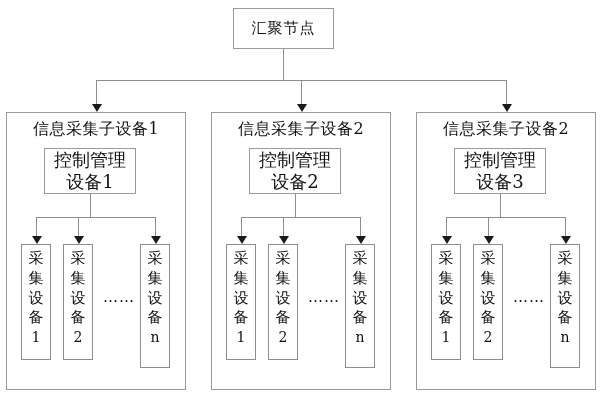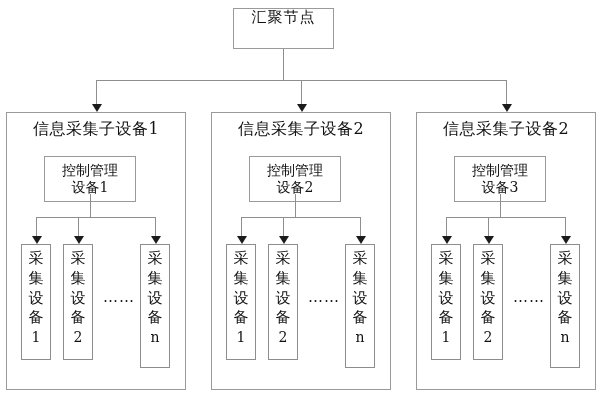--- a/index.html
+++ b/index.html
@@ -23,20 +23,21 @@
     width: 600px;
     height: 400px;
   }
 
   .box {
     position: absolute;
     box-sizing: border-box;
     border: 1px solid #9a9a9a;
     background: #ffffff;
     display: flex;
+    align-items: center;
     justify-content: center;
     text-align: center;
     line-height: 1.15;
   }
 
   
   .root-node {
     left: 233px;
     top: 8px;
     width: 101px;
@@ -76,24 +77,23 @@
     top: 35px;
     left: 37px;
     width: 92px;
     height: 46px;
     box-sizing: border-box;
     border: 1px solid #9a9a9a;
     background: #ffffff;
     display: flex;
     align-items: center;
     justify-content: center;
-    font-size: 14px;
+    font-size: 18px;
     line-height: 1.25;
     text-align: center;
-    margin-top: 8px;
   }
 
   
   .leaf-box {
     position: absolute;
     box-sizing: border-box;
     border: 1px solid #8d8d8d;
     background: #ffffff;
     width: 30px;
     display: flex;

